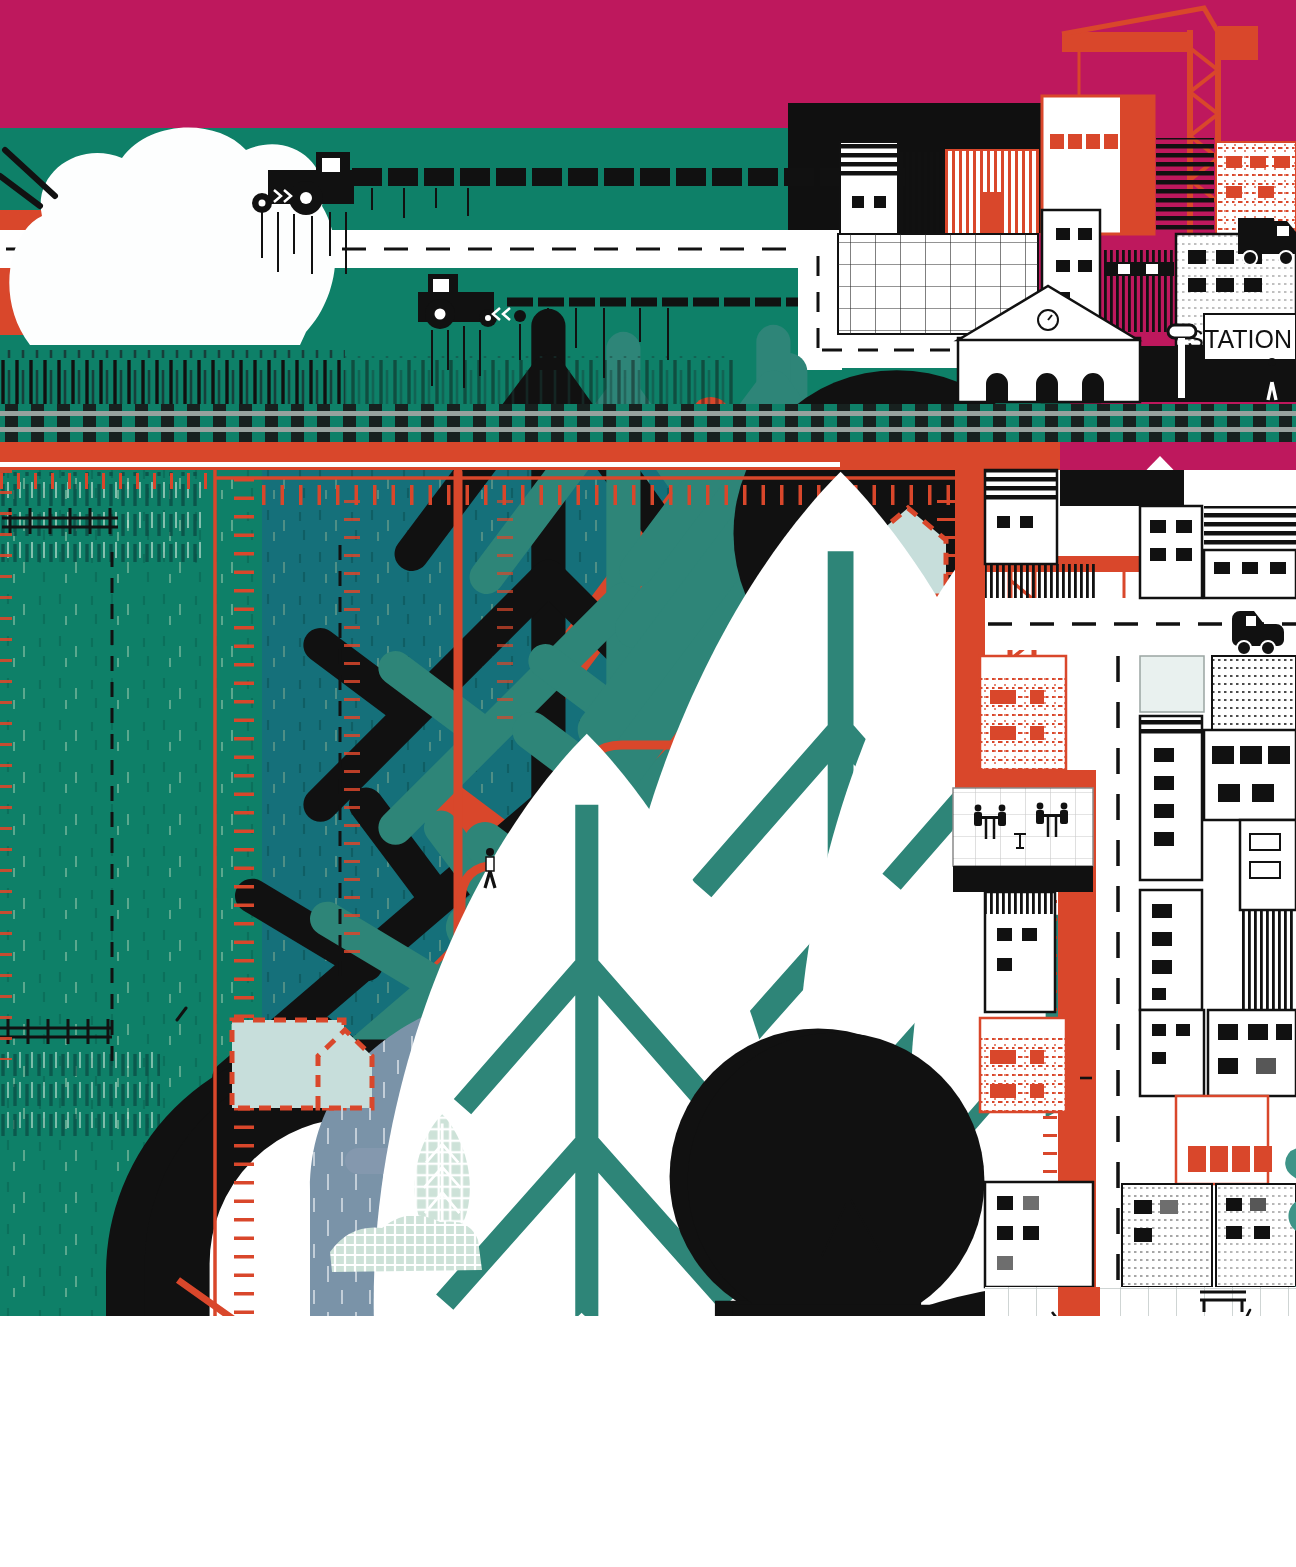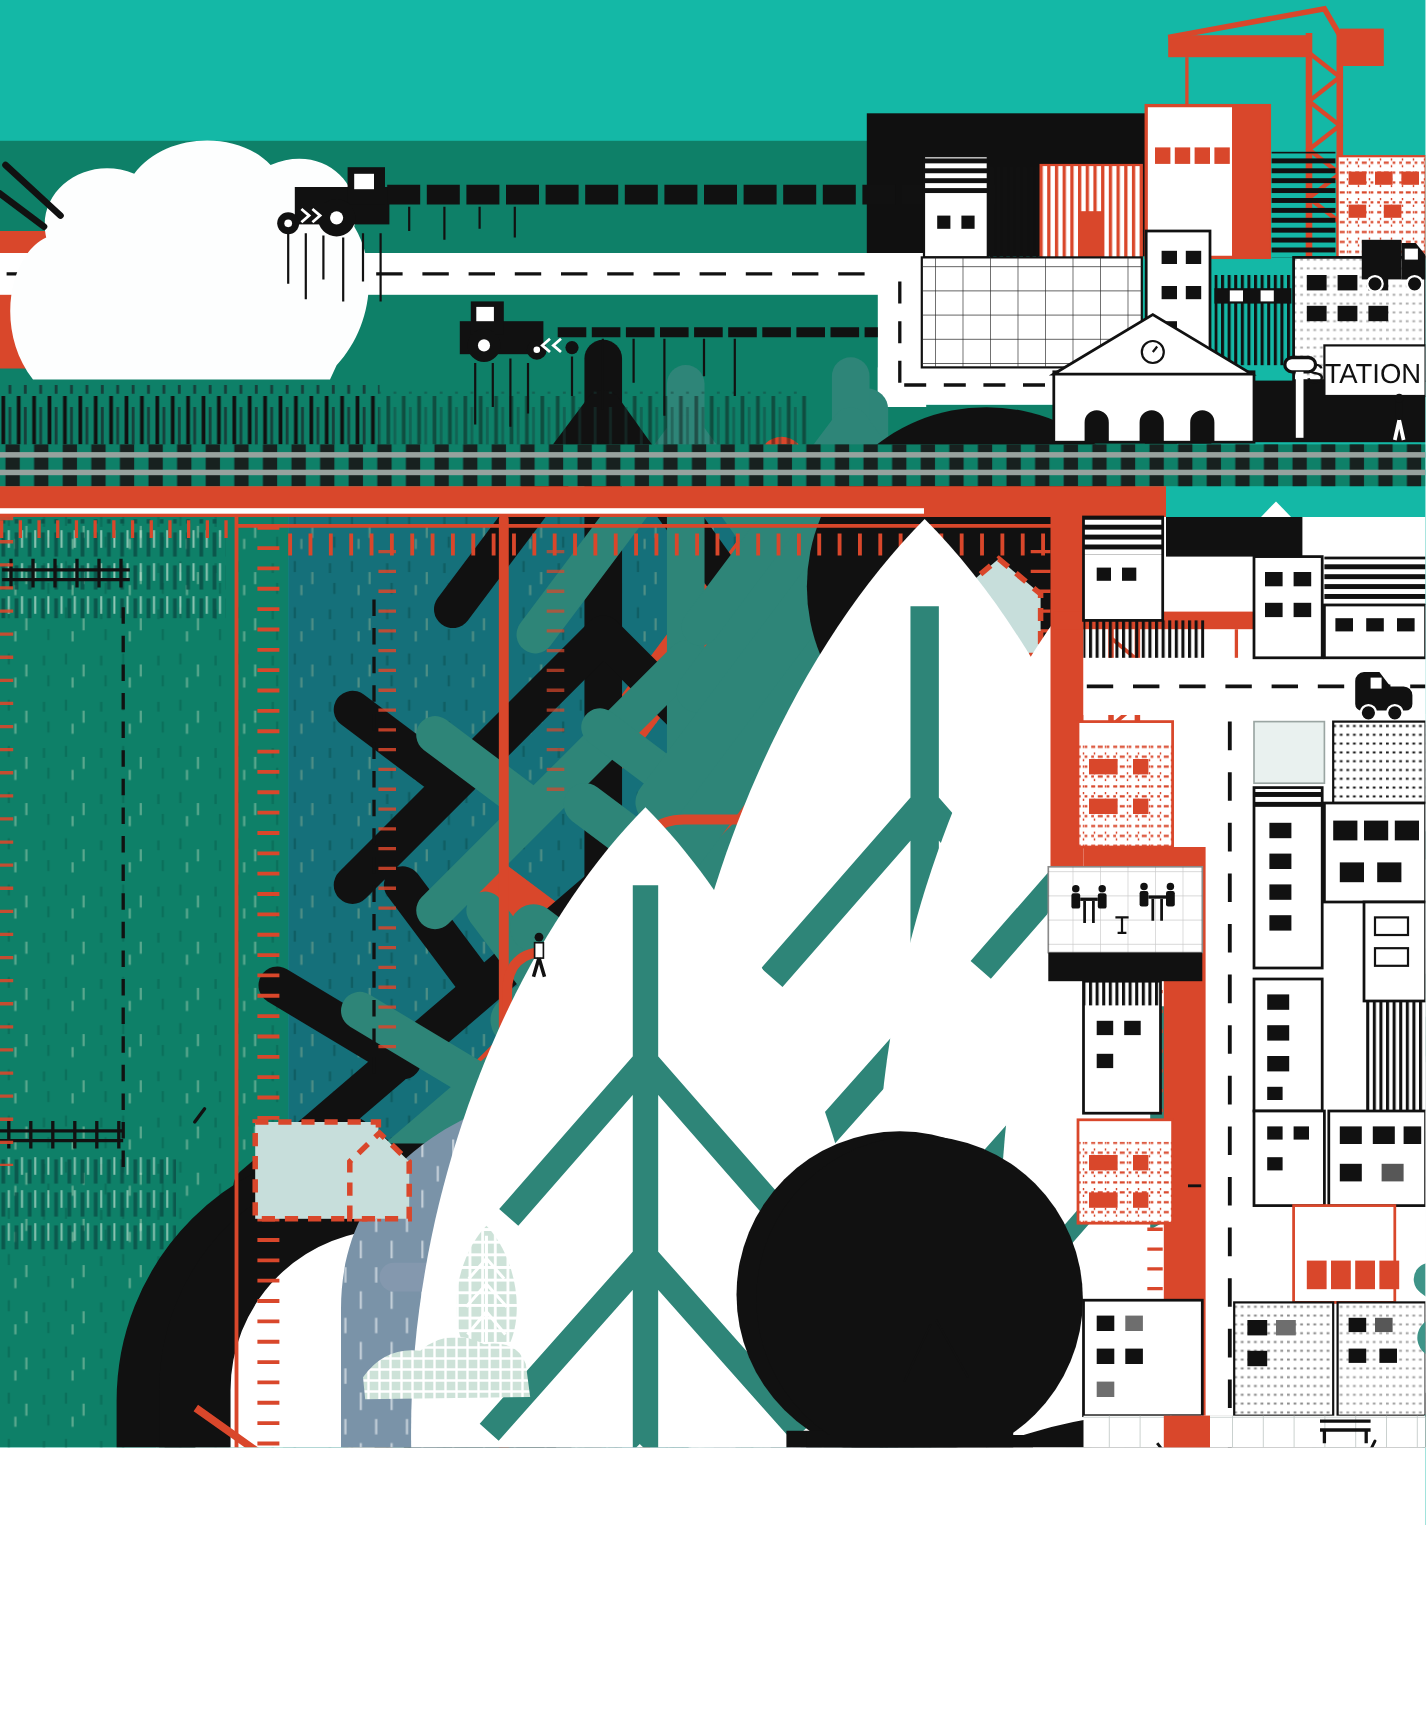--- a/index.html
+++ b/index.html
@@ -1,16 +1,16 @@
 <!DOCTYPE html>
 <html><head>
 <meta charset="utf-8">
 <style>
   html,body{margin:0;padding:0;background:#ffffff;font-family:"Liberation Sans",sans-serif;}
-  .stage{position:relative;width:1296px;height:1316px;background:#14b8a6;overflow:hidden;}
+  .stage{position:relative;width:1296px;height:1316px;background:#be185d;overflow:hidden;}
   .stage svg{position:absolute;left:0;top:0;}
   text{font-family:"Liberation Sans",sans-serif;}
 </style>
 </head>
 <body>
 
 <div class="stage">
 <svg width="1296" height="1567" viewBox="0 0 1296 1567">
 <defs>
   <pattern id="grassP" width="52" height="42" patternUnits="userSpaceOnUse">

